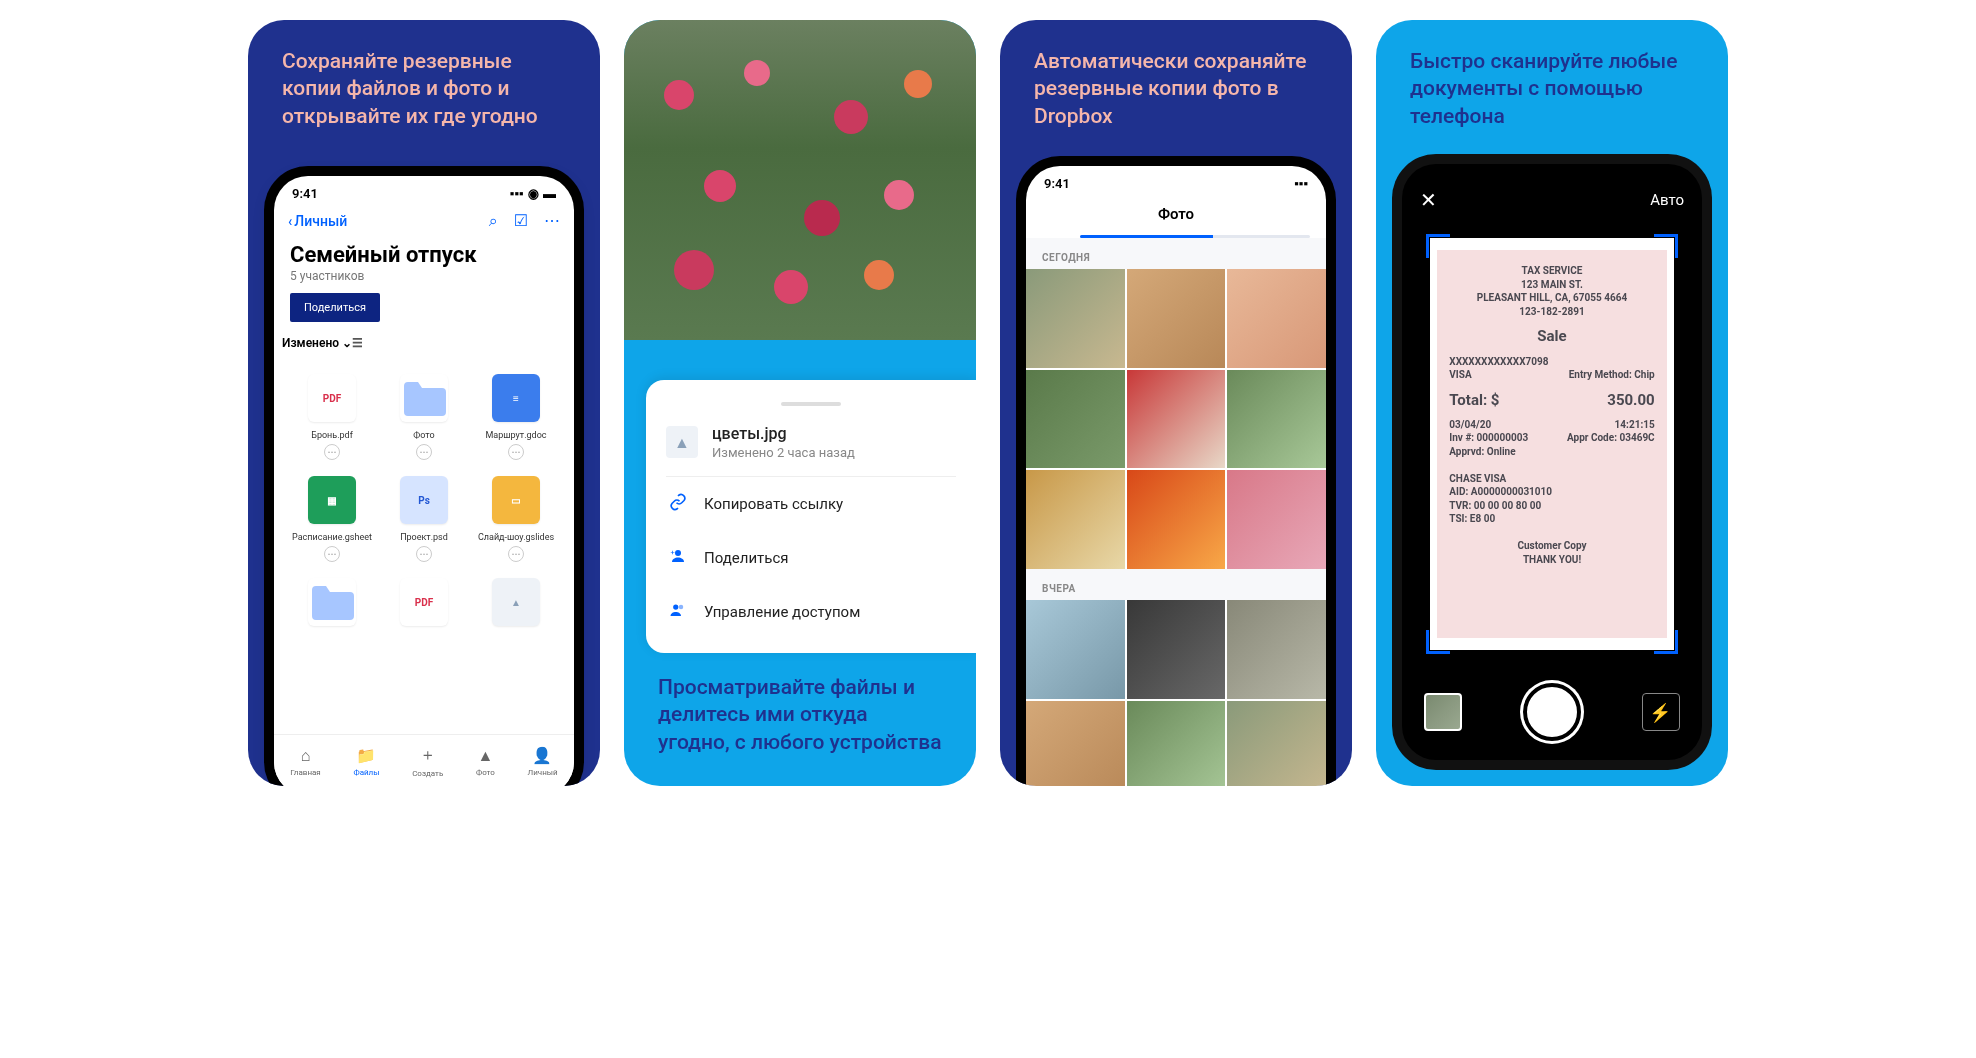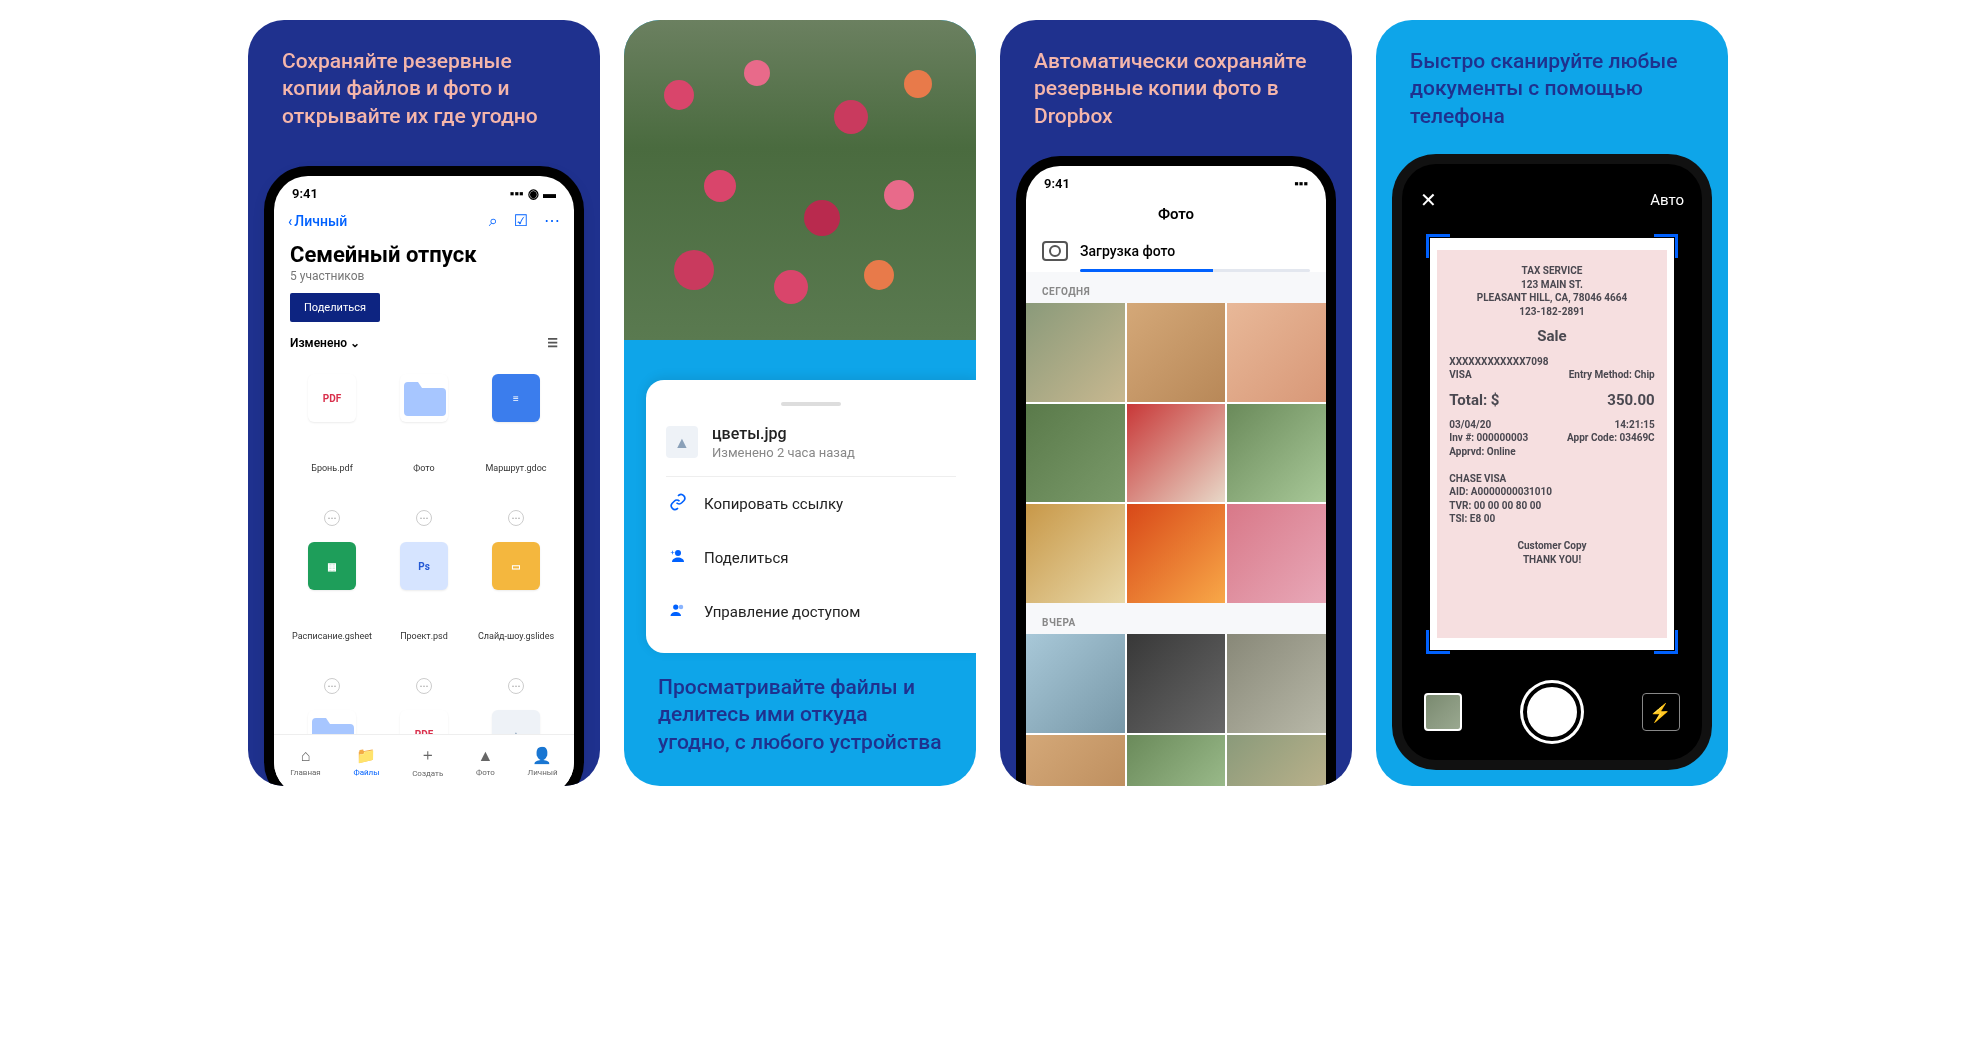--- a/index.html
+++ b/index.html
@@ -16,24 +16,24 @@
   .phone1 { position: absolute; left: 50%; bottom: -10px; transform: translateX(-50%); width: 300px; height: 620px; background: #fff; border-radius: 34px; box-shadow: 0 0 0 10px #000, 0 6px 20px rgba(0,0,0,.3); overflow: hidden; }
   .status-bar { display: flex; justify-content: space-between; align-items: center; padding: 10px 18px 4px; font-size: 13px; font-weight: 600; }
   .status-icons { display: flex; gap: 4px; align-items: center; }
   .nav-row { display: flex; align-items: center; justify-content: space-between; padding: 6px 14px; }
   .back-link { color: #0061fe; font-size: 14px; font-weight: 500; display: flex; align-items: center; gap: 2px; }
   .nav-icons { display: flex; gap: 16px; color: #0061fe; }
   .nav-icons span { font-size: 16px; }
   .folder-title { font-size: 22px; font-weight: 700; padding: 6px 16px 2px; }
   .folder-sub { font-size: 12px; color: #777; padding: 0 16px 10px; }
   .share-btn { background: #0d2481; color: #fff; font-size: 11px; padding: 8px 14px; margin: 0 16px 14px; display: inline-block; border-radius: 2px; }
-  .sort-row { display: flex; justify-content: space-between; align-items: center; padding: 0 16px 10px; font-size: 12px; font-weight: 600; }
+  .sort-row { display: flex; align-items: center; padding: 0 8px 10px; font-size: 12px; font-weight: 600; }
   .sort-row .list-ic { color: #555; }
   .file-grid { display: grid; grid-template-columns: repeat(3, 1fr); gap: 4px 0; padding: 8px 12px; }
-  .file-cell { display: flex; flex-direction: column; align-items: center; position: relative; padding: 6px 4px; gap: 33px; }
+  .file-cell { display: flex; flex-direction: column; align-items: center; position: relative; padding: 6px 4px; }
   .file-thumb { width: 48px; height: 48px; border-radius: 6px; display: flex; align-items: center; justify-content: center; font-size: 10px; font-weight: 700; margin-bottom: 8px; box-shadow: 0 1px 2px rgba(0,0,0,.08); }
   .file-name { font-size: 9px; text-align: center; color: #333; white-space: nowrap; overflow: hidden; text-overflow: ellipsis; max-width: 82px; }
   .file-more { width: 16px; height: 16px; border-radius: 50%; border: 1px solid #ccc; display: flex; align-items: center; justify-content: center; font-size: 9px; color: #666; margin-top: 4px; }
   .tabbar { position: absolute; bottom: 0; left: 0; right: 0; height: 62px; background: #fff; border-top: 1px solid #eee; display: flex; justify-content: space-around; align-items: center; padding-bottom: 8px; }
   .tab { display: flex; flex-direction: column; align-items: center; font-size: 8px; color: #666; gap: 3px; }
   .tab.active { color: #0061fe; }
   .tab .ic { font-size: 16px; }
 
   
   .photo-top { width: 100%; height: 320px; background: linear-gradient(180deg,#6b8060 0%,#4a6b3f 40%,#5a7a50 100%); position: relative; overflow: hidden; }
@@ -248,24 +248,20 @@
 </div>
 
 <div class="card blue-bg">
   <div class="caption caption-top-blue">Автоматически сохраняйте резервные копии фото в Dropbox</div>
   <div class="phone3">
     <div class="status-bar">
       <span>9:41</span>
       <span>▪▪▪</span>
     </div>
     <div class="p3-title">Фото</div>
-    <div class="upload-row">
-      <div class="cam-ic"></div>
-      <div class="upload-txt">Загрузка фото</div>
-    </div>
     <div class="progress">
         <div></div>
       </div>
     <div class="section-lbl">СЕГОДНЯ</div>
     <div class="photo-grid">
       <div class="pg g1"></div>
         <div class="pg g2"></div>
         <div class="pg g3"></div>
       <div class="pg g4"></div>
         <div class="pg g5"></div>
@@ -290,21 +286,21 @@
   <div class="caption caption-top-pink">Быстро сканируйте любые документы с помощью телефона</div>
   <div class="phone4">
     <div class="scan-top">
       <span class="close-x">✕</span>
       <span>Авто</span>
     </div>
     <div class="receipt-wrap">
       <div class="receipt">
         <div class="center">TAX SERVICE</div>
         <div class="center">123 MAIN ST.</div>
-        <div class="center">PLEASANT HILL, CA, 78046 4664</div>
+        <div class="center">PLEASANT HILL, CA, 67055 4664</div>
         <div class="center">123-182-2891</div>
         <div class="center big">Sale</div>
         <div class="row">
             <span>XXXXXXXXXXXX7098</span>
             <span></span>
           </div>
         <div class="row">
             <span>VISA</span>
             <span>Entry Method: Chip</span>
           </div>

